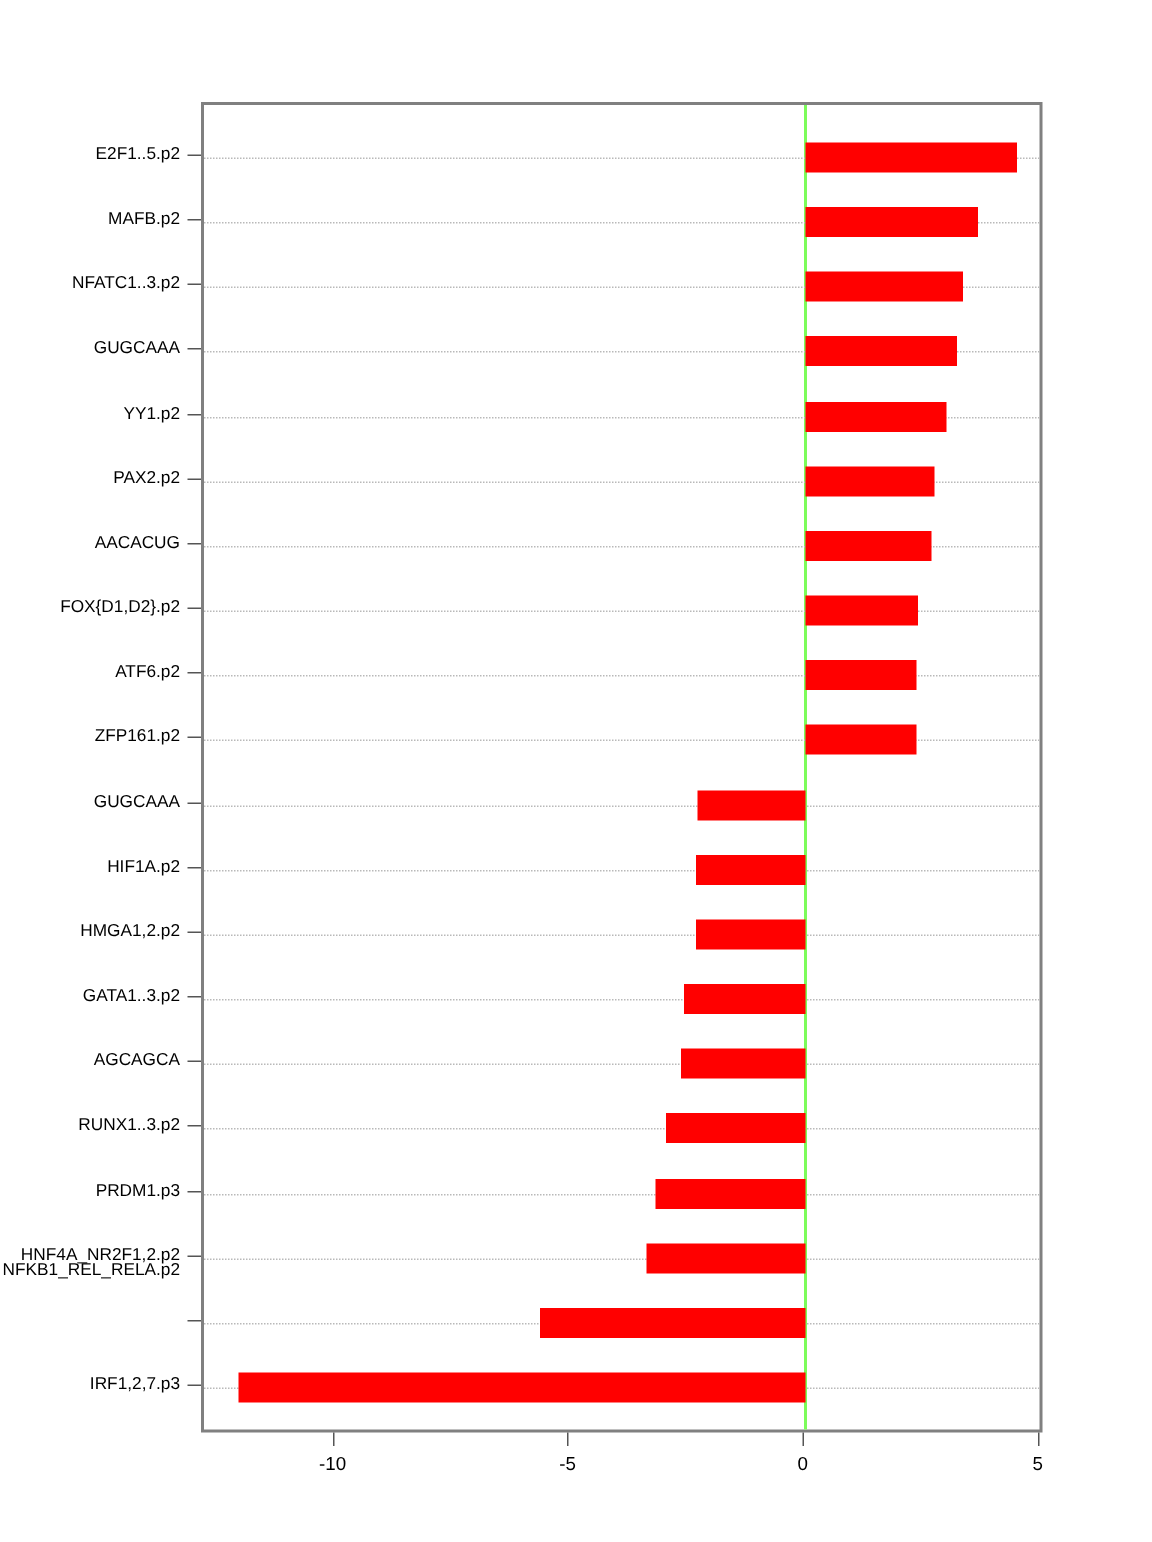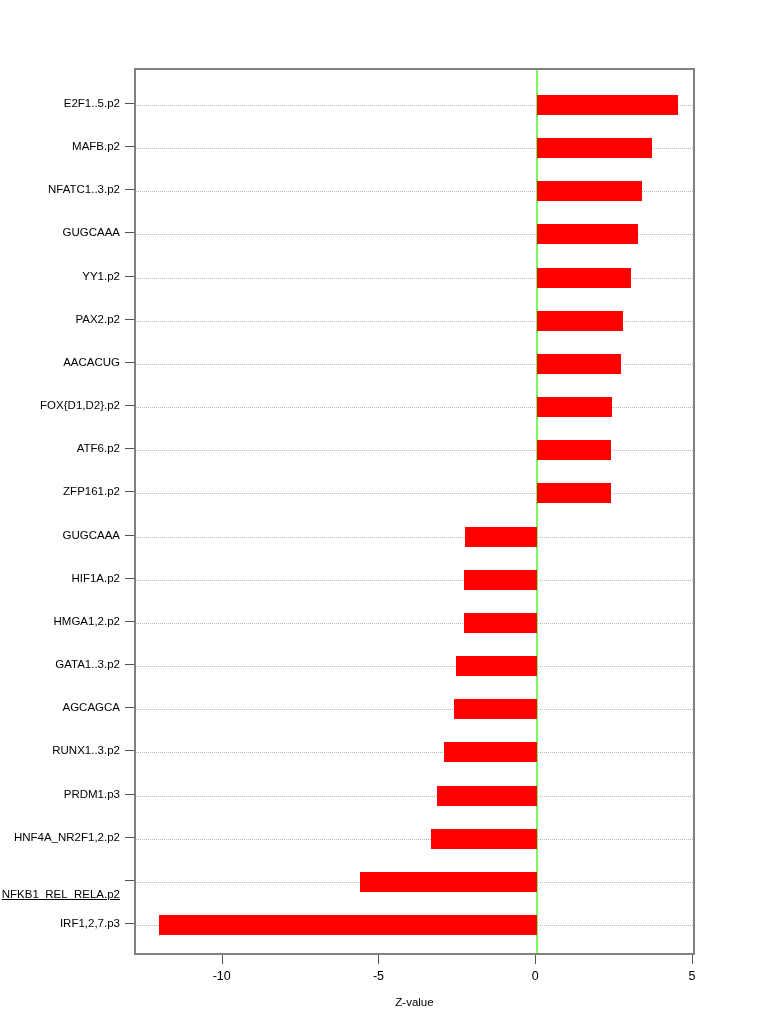--- a/index.html
+++ b/index.html
@@ -208,28 +208,27 @@
       <div class="ylabel" style="right: 648px; top: 658.053px;">GATA1..3.p2</div>
       <div class="ytick" style="left: 125px; top: 707.211px;"></div>
       <div class="ylabel" style="right: 648px; top: 701.211px;">AGCAGCA</div>
       <div class="ytick" style="left: 125px; top: 750.368px;"></div>
       <div class="ylabel" style="right: 648px; top: 744.368px;">RUNX1..3.p2</div>
       <div class="ytick" style="left: 125px; top: 793.526px;"></div>
       <div class="ylabel" style="right: 648px; top: 787.526px;">PRDM1.p3</div>
       <div class="ytick" style="left: 125px; top: 836.684px;"></div>
       <div class="ylabel" style="right: 648px; top: 830.684px; padding-left: 47px;">HNF4A_NR2F1,2.p2</div>
       <div class="ytick" style="left: 125px; top: 879.842px;"></div>
-      <div class="ylabel" style="right: 648px; top: 888px; text-decoration: underline;">NFKB1_REL_RELA.p2</div>
+      <div class="ylabel" style="right: 648px; top: 841px;">NFKB1_REL_RELA.p2</div>
       <div class="ytick" style="left: 125px; top: 923px;"></div>
       <div class="ylabel" style="right: 648px; top: 917px;">IRF1,2,7.p3</div>
       <div class="xtick" style="left: 221.754px; top: 955px;"></div>
       <div class="xticklabel" style="left: 221.754px; top: 969px;">-10</div>
       <div class="xtick" style="left: 378.458px; top: 955px;"></div>
       <div class="xticklabel" style="left: 378.458px; top: 969px;">-5</div>
       <div class="xtick" style="left: 535.162px; top: 955px;"></div>
       <div class="xticklabel" style="left: 535.162px; top: 969px;">0</div>
       <div class="xtick" style="left: 691.866px; top: 955px;"></div>
       <div class="xticklabel" style="left: 691.866px; top: 969px;">5</div>
     </div>
 
-  <div class="xaxis-title" style="left: 134px; width: 561px;">Z-value</div>
 
 </div>
 
 </body></html>

